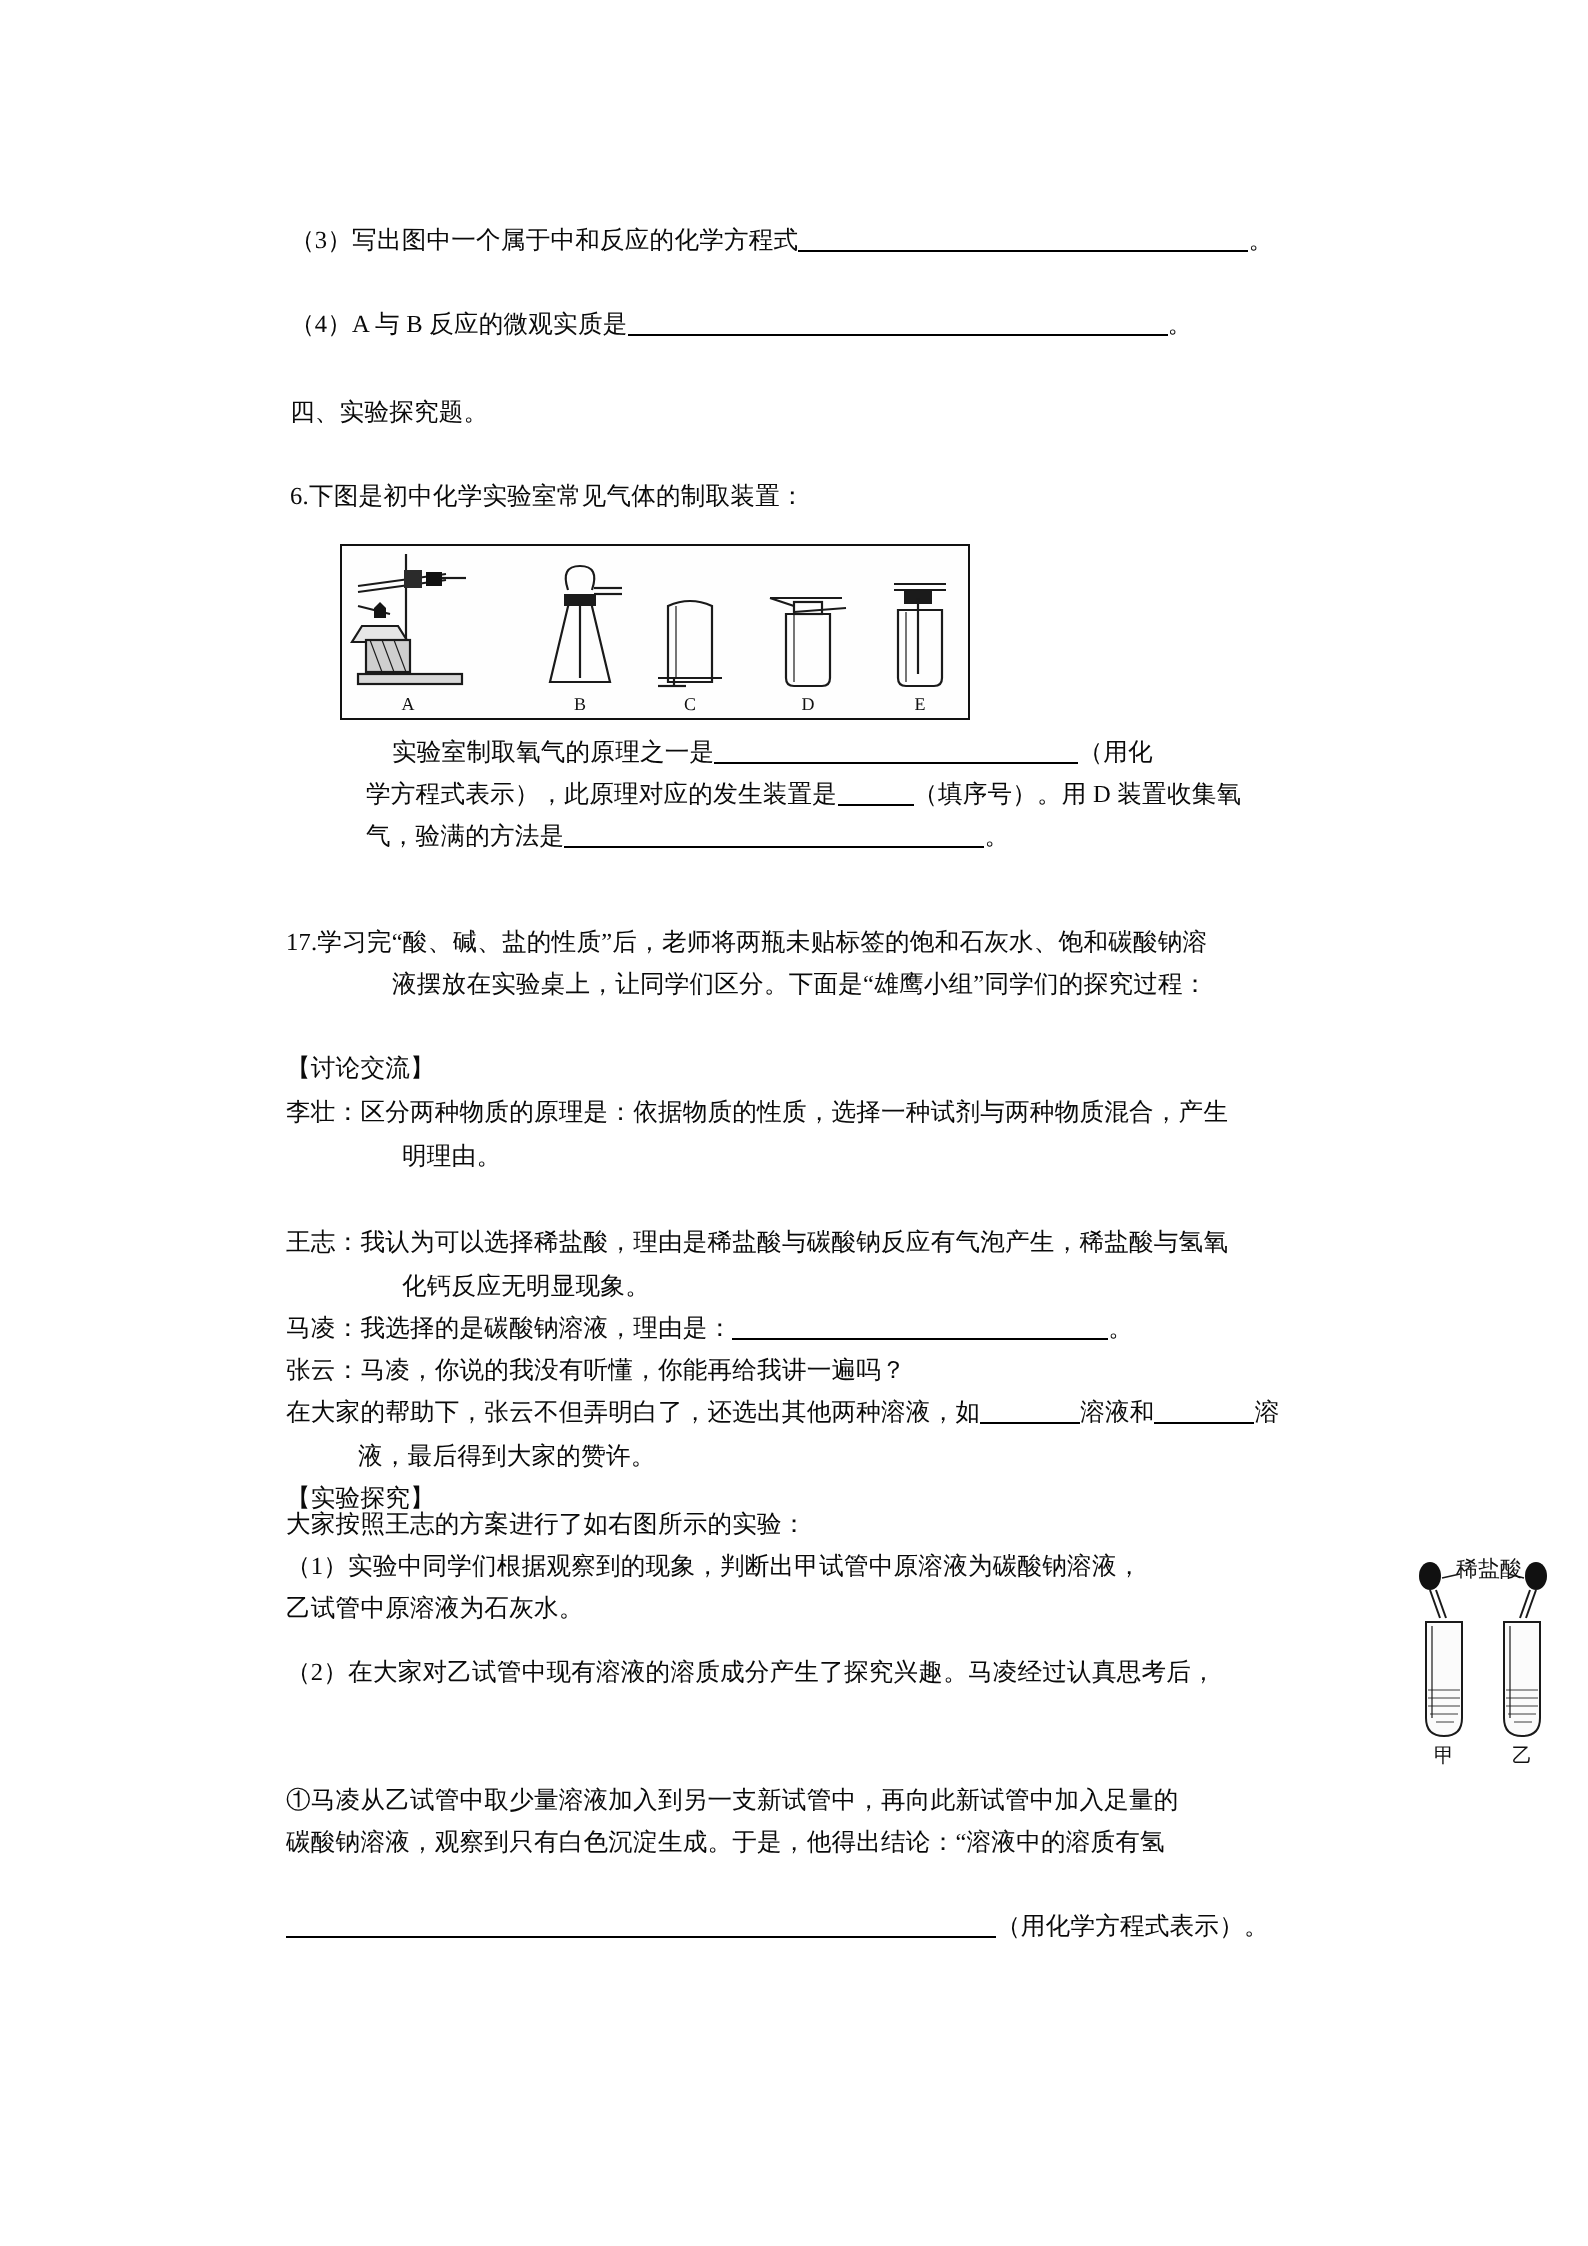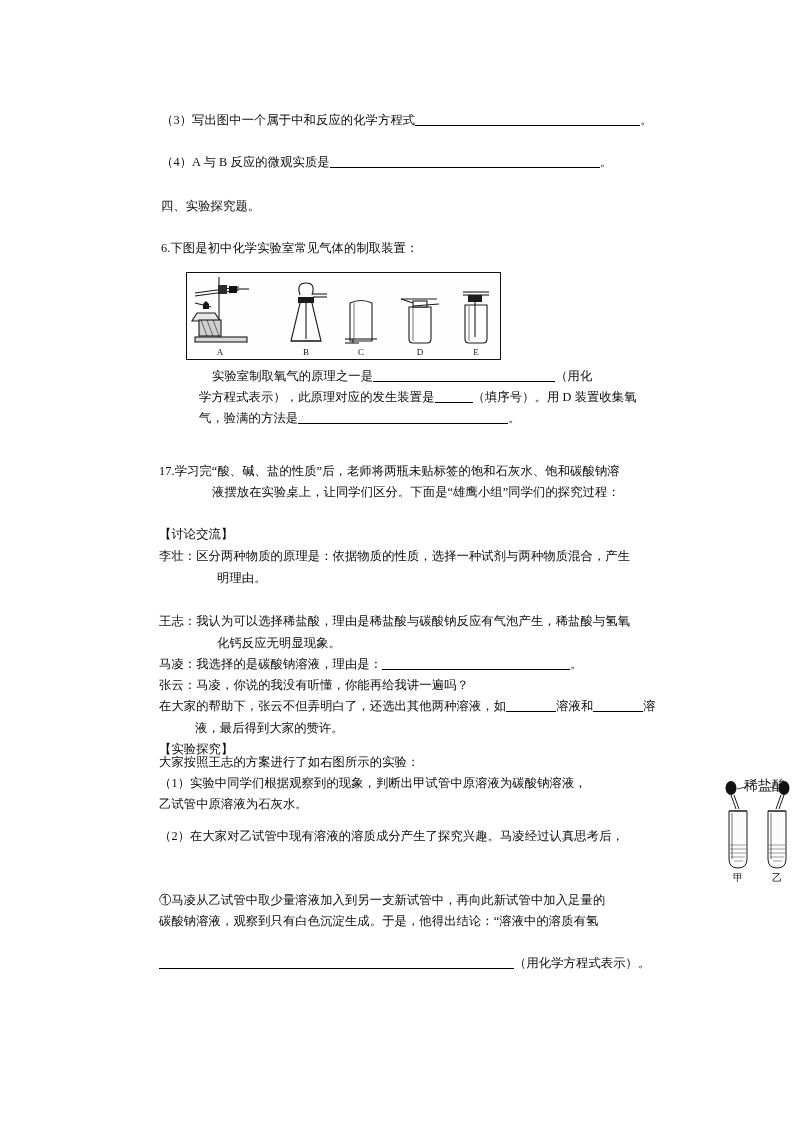--- a/index.html
+++ b/index.html
@@ -15,21 +15,20 @@
     color: #000000;
     overflow: hidden;
   }
   .page {
     position: absolute;
     left: 0; top: 0;
     width: 633px;
     height: 1123px;
     box-sizing: border-box;
     padding: 0;
-    margin-left: 16px;
   }
   .blk {
     position: absolute;
     font-size: 12.3px;
     line-height: 21.5px;
     letter-spacing: 0.1px;
     white-space: pre-wrap;
     color: #0a0a0a;
   }
   .u {
@@ -186,21 +185,21 @@
         <line x1="61" y1="38" x2="61" y2="84" stroke-width="0.6"></line>
         <g stroke-width="0.5" opacity="0.85">
           <line x1="59" y1="70" x2="75" y2="70"></line>
           <line x1="59" y1="74" x2="75" y2="74"></line>
           <line x1="59" y1="78" x2="75" y2="78"></line>
           <line x1="60" y1="82" x2="74" y2="82"></line>
           <line x1="63" y1="86" x2="72" y2="86"></line>
         </g>
       </g>
     </svg>
-    <div style="position:absolute; left:34px; top:2px; font-size:14px; font-family:'Liberation Sans', sans-serif; color:#111;">稀盐酸</div>
+    <div style="position:absolute; left:34px; top:2px; font-size:11px; font-family:'Liberation Sans', sans-serif; color:#111;">稀盐酸</div>
     <div style="position:absolute; left:23px; top:96px; font-size:10px; color:#111;">甲</div>
     <div style="position:absolute; left:62px; top:96px; font-size:10px; color:#111;">乙</div>
   </div>
 
   <div class="blk" style="left:143px; top:826px; width:512px;">（2）在大家对乙试管中现有溶液的溶质成分产生了探究兴趣。马凌经过认真思考后，</div>
 
   <div class="blk" style="left:143px; top:911px; width:512px;">碳酸钠溶液，观察到只有白色沉淀生成。于是，他得出结论：“溶液中的溶质有氢</div>
   <div class="blk" style="left:143px; top:890px; width:512px;">①马凌从乙试管中取少量溶液加入到另一支新试管中，再向此新试管中加入足量的</div>
   <div class="blk" style="left:143px; top:953px; width:512px;"><span class="u" style="width:355px;"></span><span>（用化学方程式表示）。</span></div>
 

